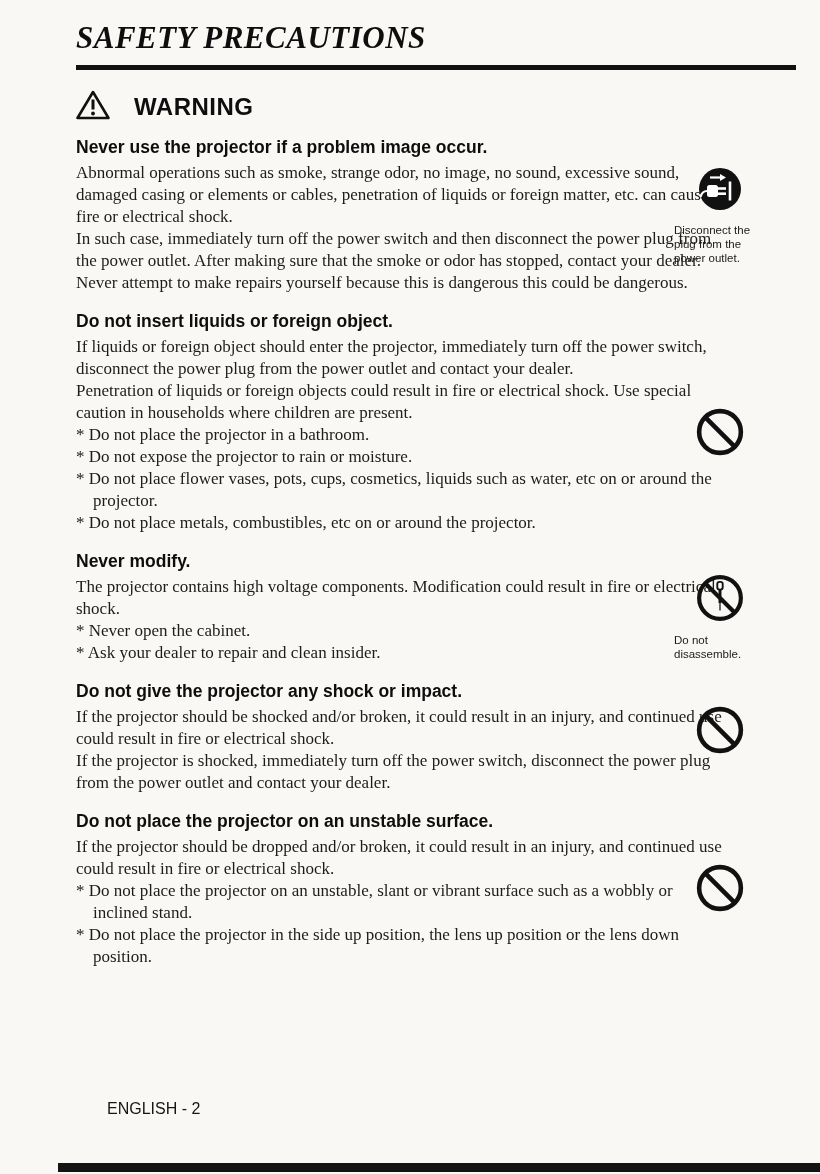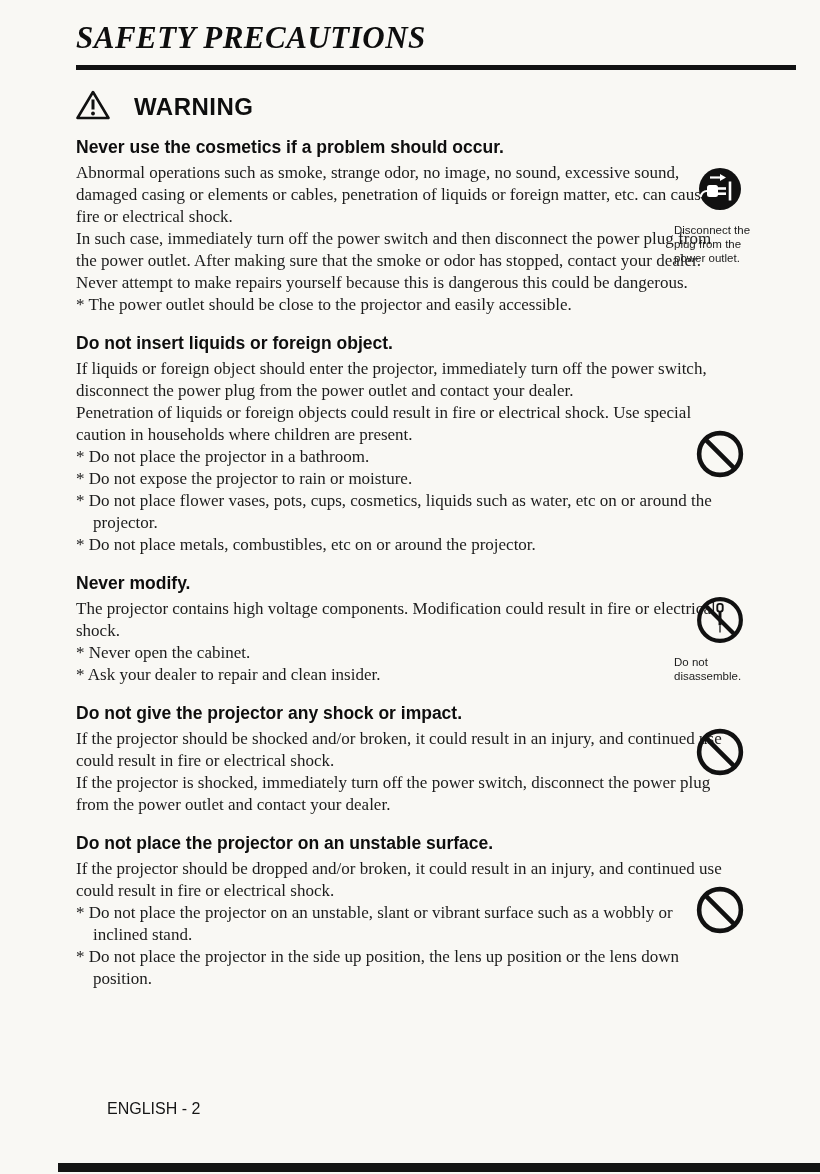--- a/index.html
+++ b/index.html
@@ -124,28 +124,25 @@
         <svg width="34" height="30" viewBox="0 0 34 30">
           <path d="M17 2 L32.5 28 H1.5 Z" fill="none" stroke="#111" stroke-width="2.6" stroke-linejoin="round"></path>
           <rect x="15.5" y="9.5" width="3" height="10" fill="#111"></rect>
           <circle cx="17" cy="23.5" r="1.9" fill="#111"></circle>
         </svg>
       </span>
       <span class="warning-text">WARNING</span>
     </div>
 
     <section class="sec">
-      <h2>Never use the cosmetics if a problem should occur.</h2>
+      <h2>Never use the projector if a problem image occur.</h2>
       <div class="sec-body">
         <div class="text">
           <p>Abnormal operations such as smoke, strange odor, no image, no sound, excessive sound, damaged casing or elements or cables, penetration of liquids or foreign matter, etc. can cause a fire or electrical shock.</p>
           <p>In such case, immediately turn off the power switch and then disconnect the power plug from the power outlet. After making sure that the smoke or odor has stopped, contact your dealer. Never attempt to make repairs yourself because this is dangerous this could be dangerous.</p>
-          <ul class="bullets">
-            <li>* The power outlet should be close to the projector and easily accessible.</li>
-          </ul>
         </div>
         <div class="icon-block" style="top:4px">
           <span>
             <svg width="46" height="46" viewBox="0 0 46 46">
               <circle cx="23" cy="23" r="21" fill="#111"></circle>
               <path d="M13 11.5 h11" stroke="#fff" stroke-width="2.2"></path>
               <path d="M23 8 l6 3.5 -6 3.5 z" fill="#fff"></path>
               <rect x="10" y="19" width="11" height="12" rx="2.5" fill="#fff"></rect>
               <rect x="21" y="21.2" width="8" height="2.6" fill="#fff"></rect>
               <rect x="21" y="26.4" width="8" height="2.6" fill="#fff"></rect>

